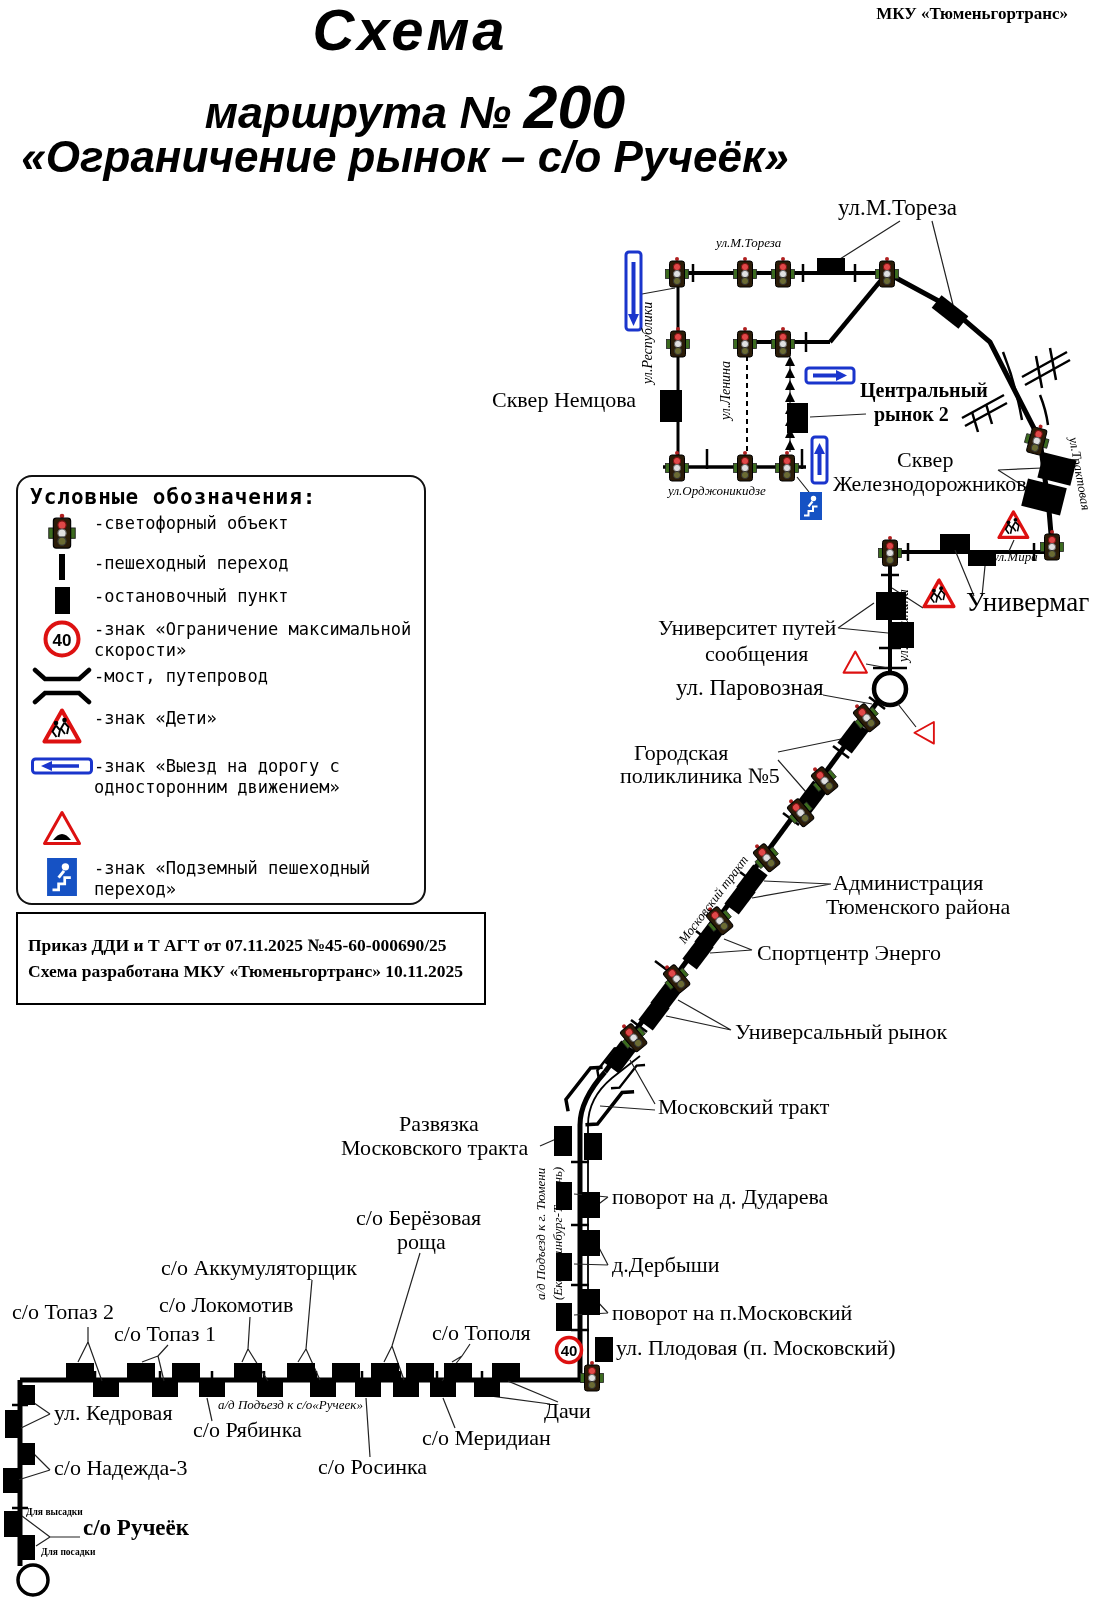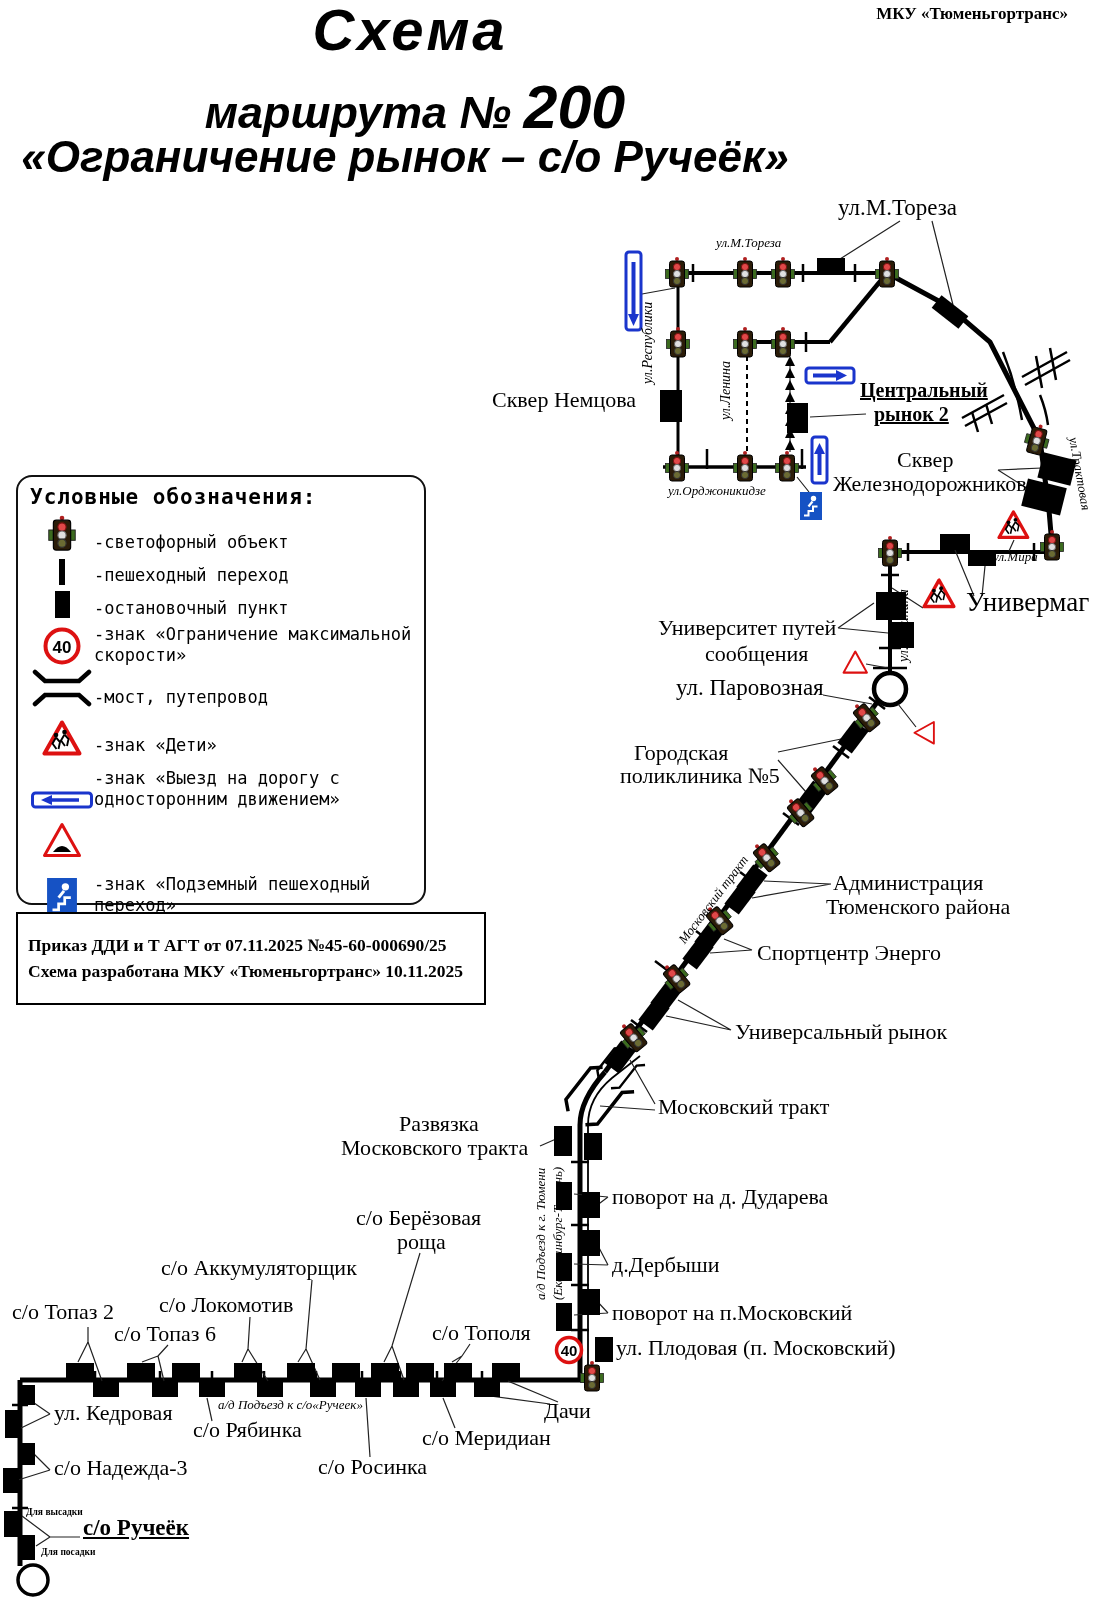--- a/index.html
+++ b/index.html
@@ -14,34 +14,34 @@
   .t2{position:absolute;left:415px;top:72px;transform:translateX(-50%);white-space:nowrap;
       font:bold italic 45px "Liberation Sans",sans-serif}
   .t2 .num{font-size:61px}
   .t3{position:absolute;left:405px;top:132px;transform:translateX(-50%);white-space:nowrap;
       font:bold italic 44px "Liberation Sans",sans-serif}
 
   
   .legend{position:absolute;left:16px;top:475px;width:410px;height:430px;border:2.5px solid #111;
           border-radius:16px;background:#fff;box-sizing:border-box;padding:8px 6px 4px 12px}
   .lg-title{font:bold 21px "DejaVu Sans Mono",monospace;letter-spacing:1px;margin-bottom:4px}
-  .lg-row{display:flex;align-items:flex-end}
+  .lg-row{display:flex;align-items:flex-start}
   .lg-ic{width:64px;flex:0 0 64px;display:flex;justify-content:center;align-items:center}
   .lg-lb{font:17px/1.25 "DejaVu Sans Mono",monospace;width:352px;white-space:normal}
 
   
   .order{position:absolute;left:16px;top:912px;width:446px;border:2px solid #000;background:#fff;
          padding:18px 10px;font:bold 17.5px/1.5 "Liberation Serif",serif}
 
   
   .ml{position:absolute;font:22px/1.05 "Liberation Serif",serif;white-space:nowrap}
   .s20{font-size:20px}.s23{font-size:23px}.s27{font-size:27px}
   .it{font:italic 13px/1 "Liberation Serif",serif}
   .it14{font:italic 14px/1 "Liberation Serif",serif}
-  .bu{font-weight:bold;text-decoration:underline}
+  .bu{font-weight:bold;}
   .tiny{font:bold 9.5px "Liberation Serif",serif}
   .r-90{transform:rotate(-90deg);transform-origin:0 0}
   .r80{transform:rotate(80deg);transform-origin:0 0}
   .r-53{transform:rotate(-53deg);transform-origin:0 0}
 </style>
 </head>
 <body>
 
 <div class="page">
 
@@ -392,21 +392,21 @@
 <div class="ml it r-90" style="left:551px;top:1300px">(Екатеринбург-Тюмень)</div>
 <div class="ml" style="left:612px;top:1185px">поворот на д. Дударева</div>
 <div class="ml" style="left:612px;top:1253px">д.Дербыши</div>
 <div class="ml" style="left:612px;top:1301px">поворот на п.Московский</div>
 <div class="ml" style="left:616px;top:1336px">ул. Плодовая (п. Московский)</div>
 <div class="ml" style="left:356px;top:1206px">с/о Берёзовая</div>
 <div class="ml" style="left:397px;top:1230px">роща</div>
 <div class="ml" style="left:161px;top:1256px">с/о Аккумуляторщик</div>
 <div class="ml" style="left:12px;top:1300px">с/о Топаз 2</div>
 <div class="ml" style="left:159px;top:1293px">с/о Локомотив</div>
-<div class="ml" style="left:114px;top:1322px">с/о Топаз 6</div>
+<div class="ml" style="left:114px;top:1322px">с/о Топаз 1</div>
 <div class="ml" style="left:432px;top:1321px">с/о Тополя</div>
 <div class="ml it" style="left:218px;top:1398px">а/д Подъезд к с/о«Ручеек»</div>
 <div class="ml" style="left:54px;top:1401px">ул. Кедровая</div>
 <div class="ml" style="left:193px;top:1418px">с/о Рябинка</div>
 <div class="ml" style="left:318px;top:1455px">с/о Росинка</div>
 <div class="ml" style="left:422px;top:1426px">с/о Меридиан</div>
 <div class="ml" style="left:544px;top:1399px">Дачи</div>
 <div class="ml" style="left:54px;top:1456px">с/о Надежда-3</div>
 <div class="ml tiny" style="left:26px;top:1507px">Для высадки</div>
 <div class="ml s23 bu" style="left:83px;top:1516px">с/о Ручеёк</div>

